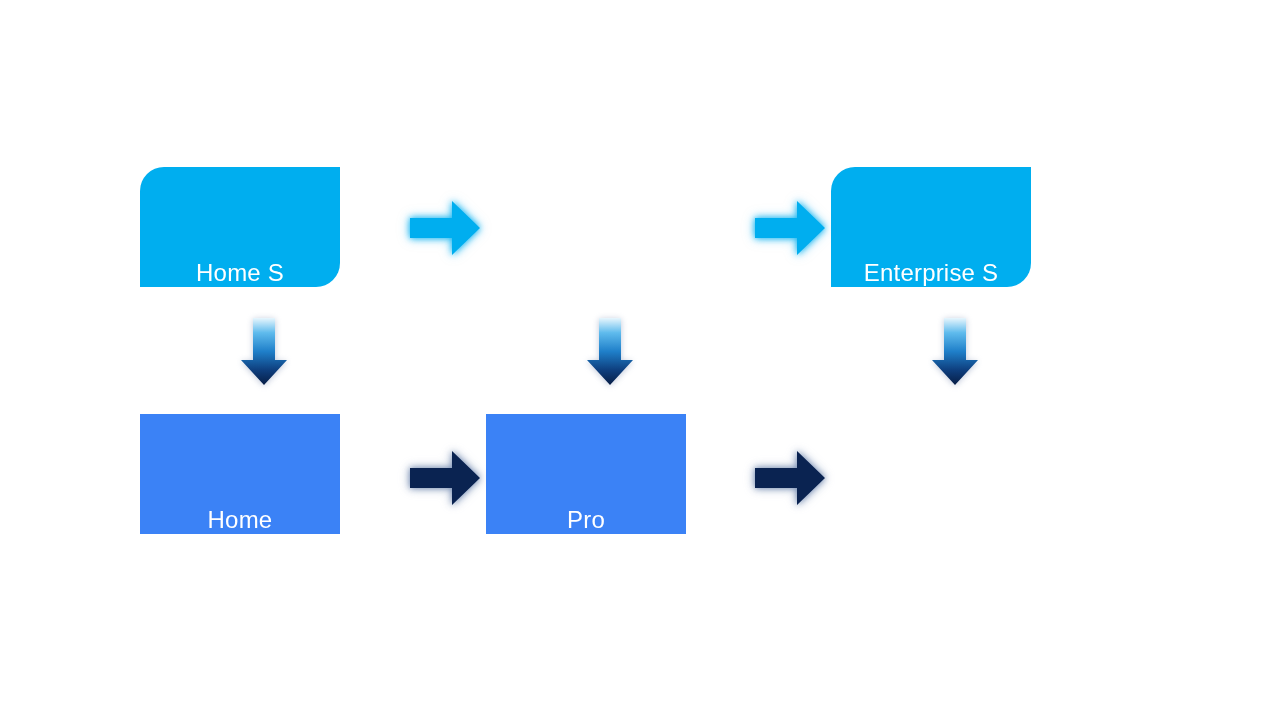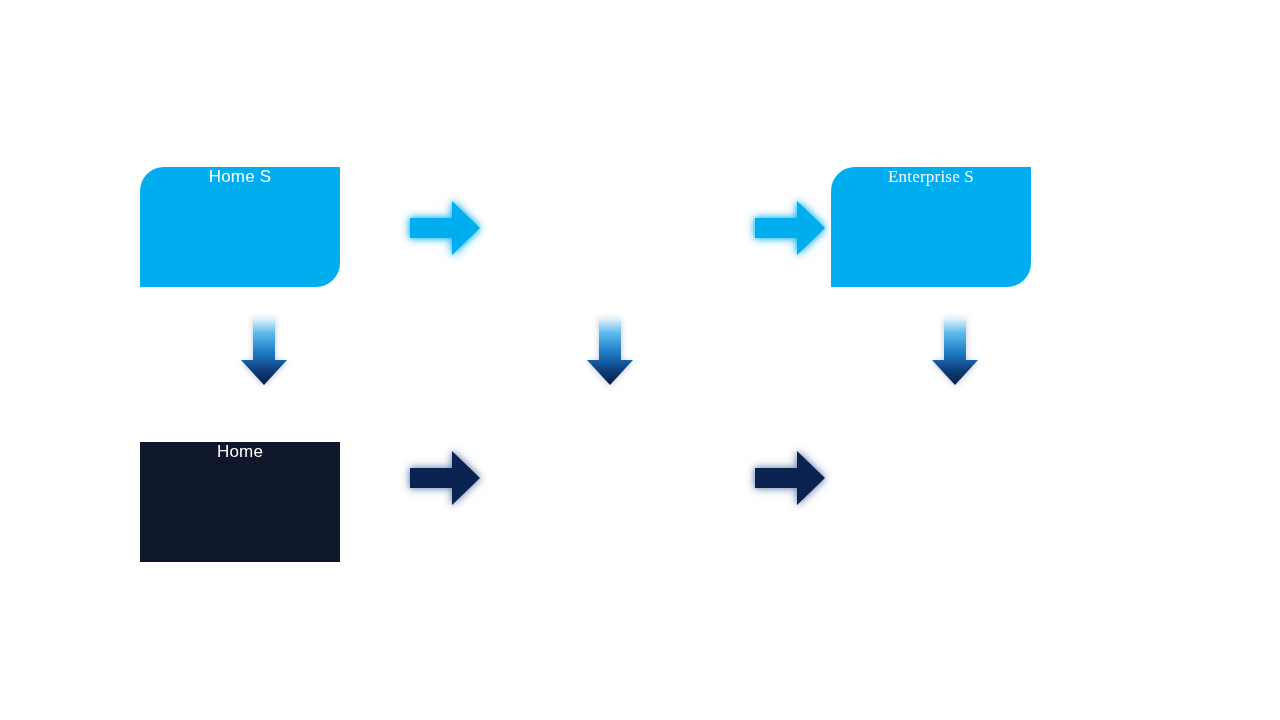--- a/index.html
+++ b/index.html
@@ -13,41 +13,41 @@
     width: 1280px;
     height: 720px;
     background: #ffffff;
     overflow: hidden;
   }
   .box {
     position: absolute;
     width: 200px;
     height: 120px;
     display: flex;
-    align-items: flex-start;
+    align-items: flex-end;
     justify-content: center;
     color: #ffffff;
-    font-size: 17px;
+    font-size: 24px;
     font-weight: 400;
     letter-spacing: 0.2px;
     text-align: center;
   }
   .box-top {
     top: 167px;
     background: #00AEEF;
     border-radius: 24px 0 24px 0;
   }
   .box-bottom {
-    top: 442px;
-    background: #0f172a;
+    top: 414px;
+    background: #3b82f6;
     border-radius: 0;
   }
   .col-0 { left: 140px; }
   .col-1 { left: 486px; }
-  .col-2 { left: 831px; font-family: Liberation Serif, serif; }
+  .col-2 { left: 831px; }
 
   .arrow-right {
     position: absolute;
     width: 70px;
     height: 54px;
   }
   .arrow-right-top {
     top: 201px;
     filter: drop-shadow(0 0 3px rgba(0,174,239,0.85)) drop-shadow(0 0 5px rgba(0,174,239,0.5));
   }
@@ -118,20 +118,23 @@
   </div>
   <div class="arrow-down down-2">
     <svg width="46" height="67" viewBox="0 0 46 67">
       <polygon points="12,0 34,0 34,42 46,42 23,67 0,42 12,42" fill="url(#downGrad)"></polygon>
     </svg>
   </div>
 
   <div class="box box-bottom col-0">
     <span>Home</span>
   </div>
+  <div class="box box-bottom col-1">
+    <span>Pro</span>
+  </div>
 
   <div class="arrow-right arrow-right-bottom gap-0">
     <svg width="70" height="54" viewBox="0 0 70 54">
       <polygon points="0,17 42,17 42,0 70,27 42,54 42,37 0,37" fill="#0A2351"></polygon>
     </svg>
   </div>
   <div class="arrow-right arrow-right-bottom gap-1">
     <svg width="70" height="54" viewBox="0 0 70 54">
       <polygon points="0,17 42,17 42,0 70,27 42,54 42,37 0,37" fill="#0A2351"></polygon>
     </svg>

